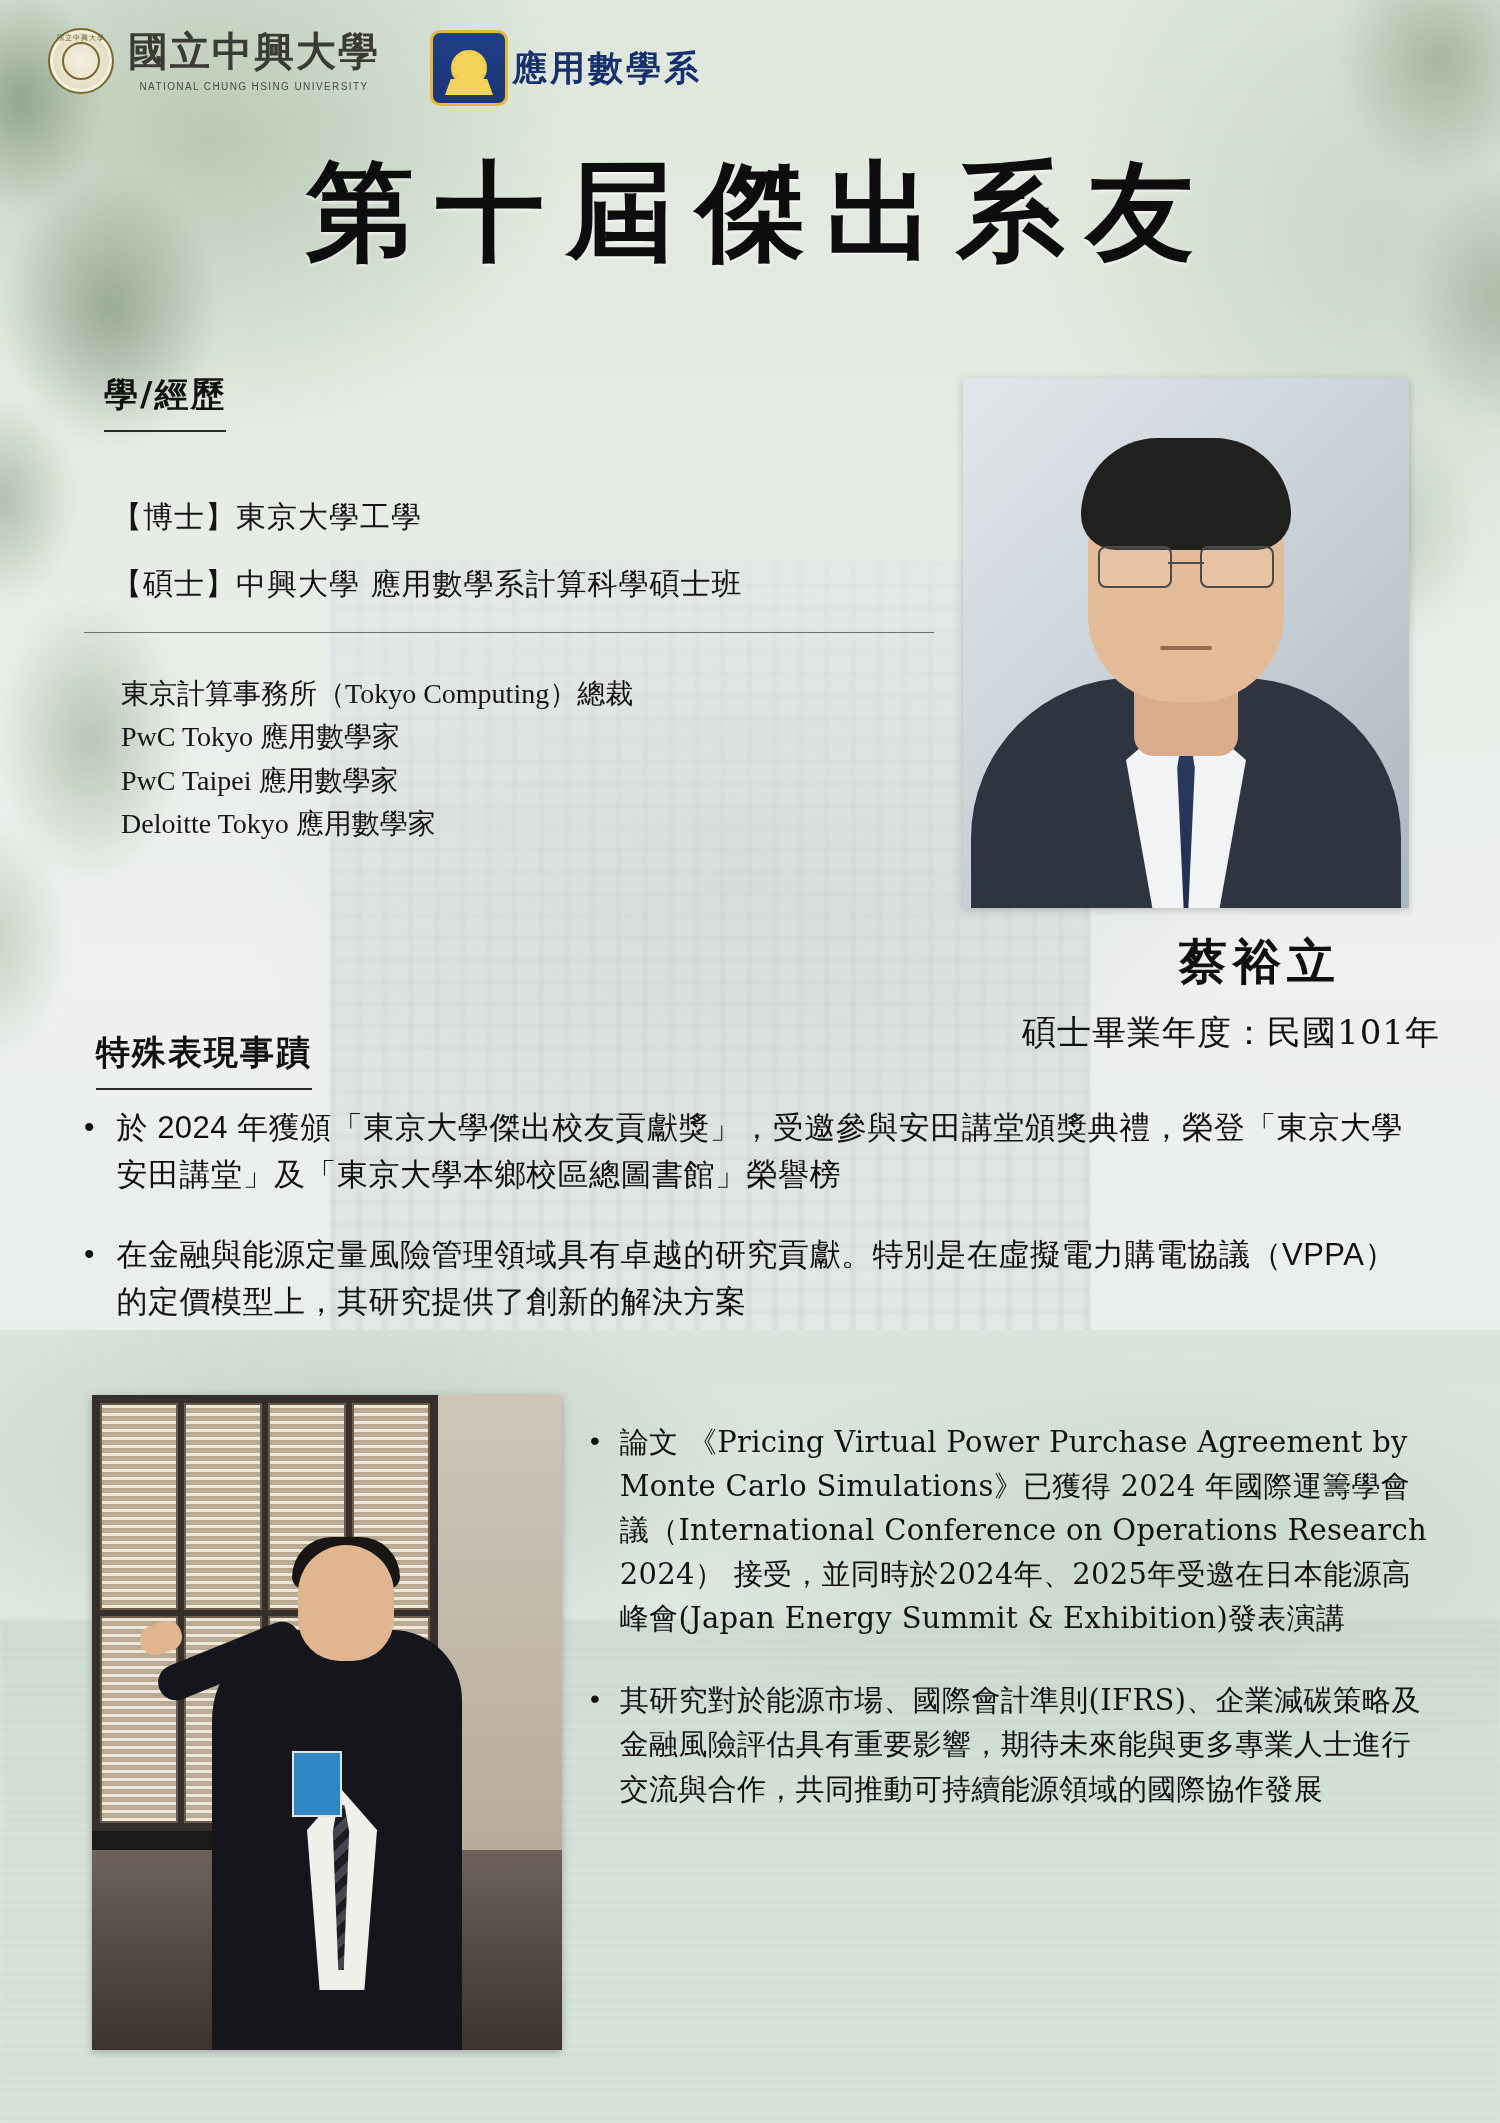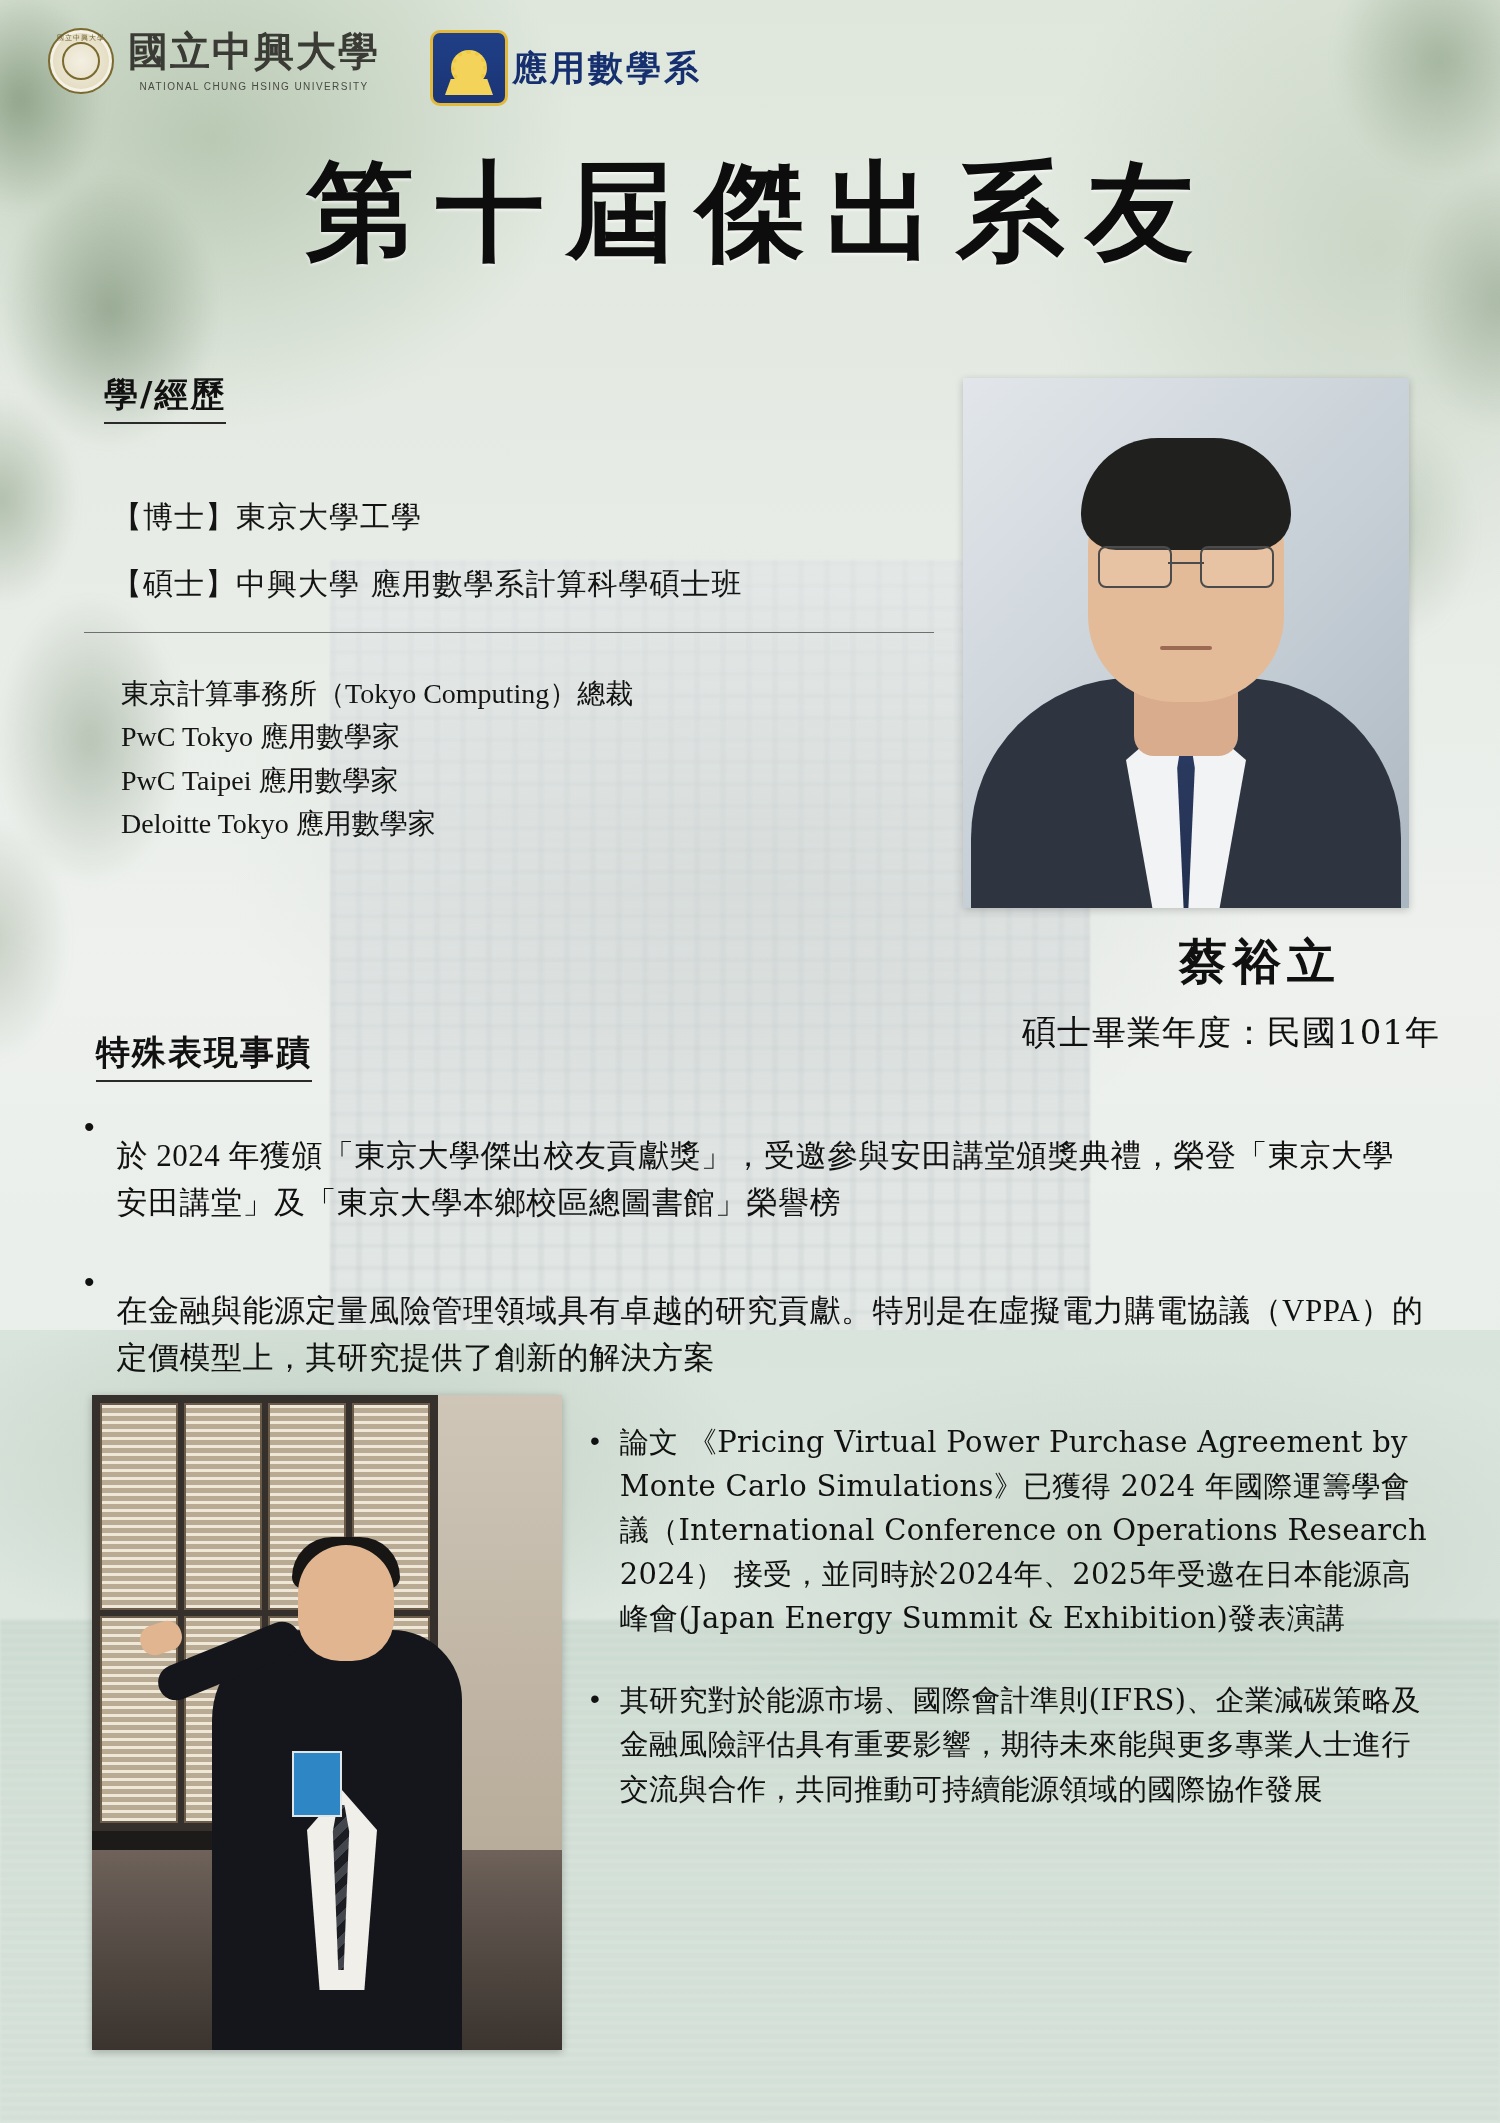--- a/index.html
+++ b/index.html
@@ -192,21 +192,21 @@
 
   
   .sec-heading {
     font-family: "DejaVu Serif", "Liberation Serif", serif;
     font-size: 34px;
     font-weight: 700;
     color: #111;
     letter-spacing: 2px;
     border-bottom: 2px solid #2a2a2a;
     display: inline-block;
-    padding-bottom: 4px;
+    padding-bottom: 12px;
   }
   #edu-heading {
     position: absolute;
     left: 104px; top: 372px;
   }
   #ach-heading {
     position: absolute;
     left: 96px; top: 1030px;
   }
 
@@ -372,26 +372,25 @@
     gap: 22px;
     margin-bottom: 34px;
   }
   .bullet .dot {
     flex: 0 0 auto;
     font-size: 30px;
     line-height: 1.45;
     color: #111;
   }
   .bullet .txt {
-    font-family: Liberation Serif, serif;
+    font-family: Liberation Sans, sans-serif;
     font-size: 31px;
     line-height: 1.5;
     color: #111;
     letter-spacing: 0.5px;
-    margin-top: 28px;
   }
 
   
   .conf-photo {
     position: absolute;
     left: 92px; top: 1395px;
     width: 470px; height: 655px;
     background: #1d1b1a;
     overflow: hidden;
     box-shadow: 0 2px 8px rgba(0,0,0,0.25);

